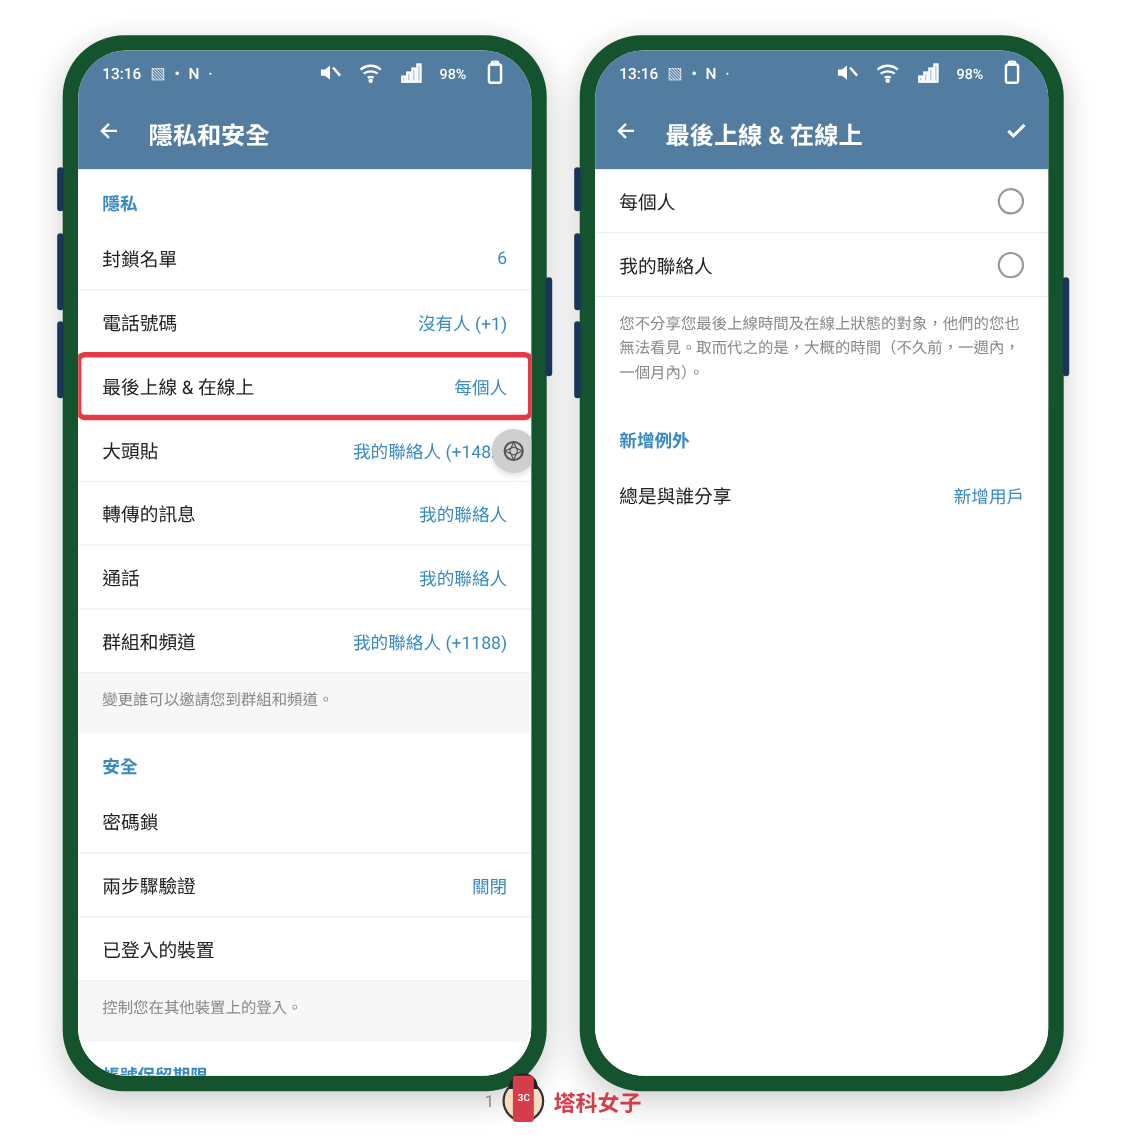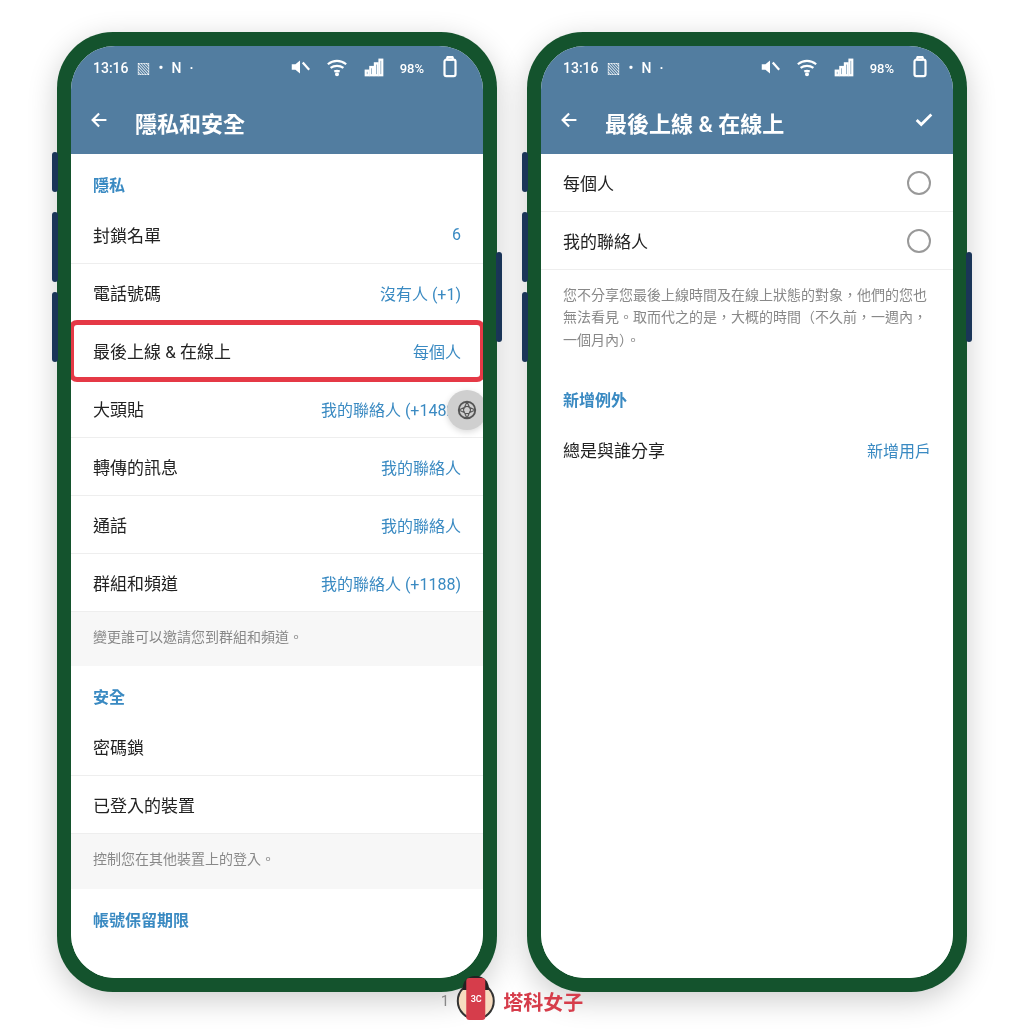--- a/index.html
+++ b/index.html
@@ -272,20 +272,24 @@
         <span class="value">我的聯絡人 (+1188)</span>
       </div>
       <div class="hint">變更誰可以邀請您到群組和頻道。</div>
 
       <div class="section-title">安全</div>
       <div class="row">
         <span>密碼鎖</span>
         <span class="value"></span>
       </div>
       <div class="row">
+        <span>兩步驟驗證</span>
+        <span class="value">關閉</span>
+      </div>
+      <div class="row">
         <span>已登入的裝置</span>
         <span class="value"></span>
       </div>
       <div class="hint">控制您在其他裝置上的登入。</div>
 
       <div class="section-title">帳號保留期限</div>
 
     </div>
 
     <div class="shutter-badge">

